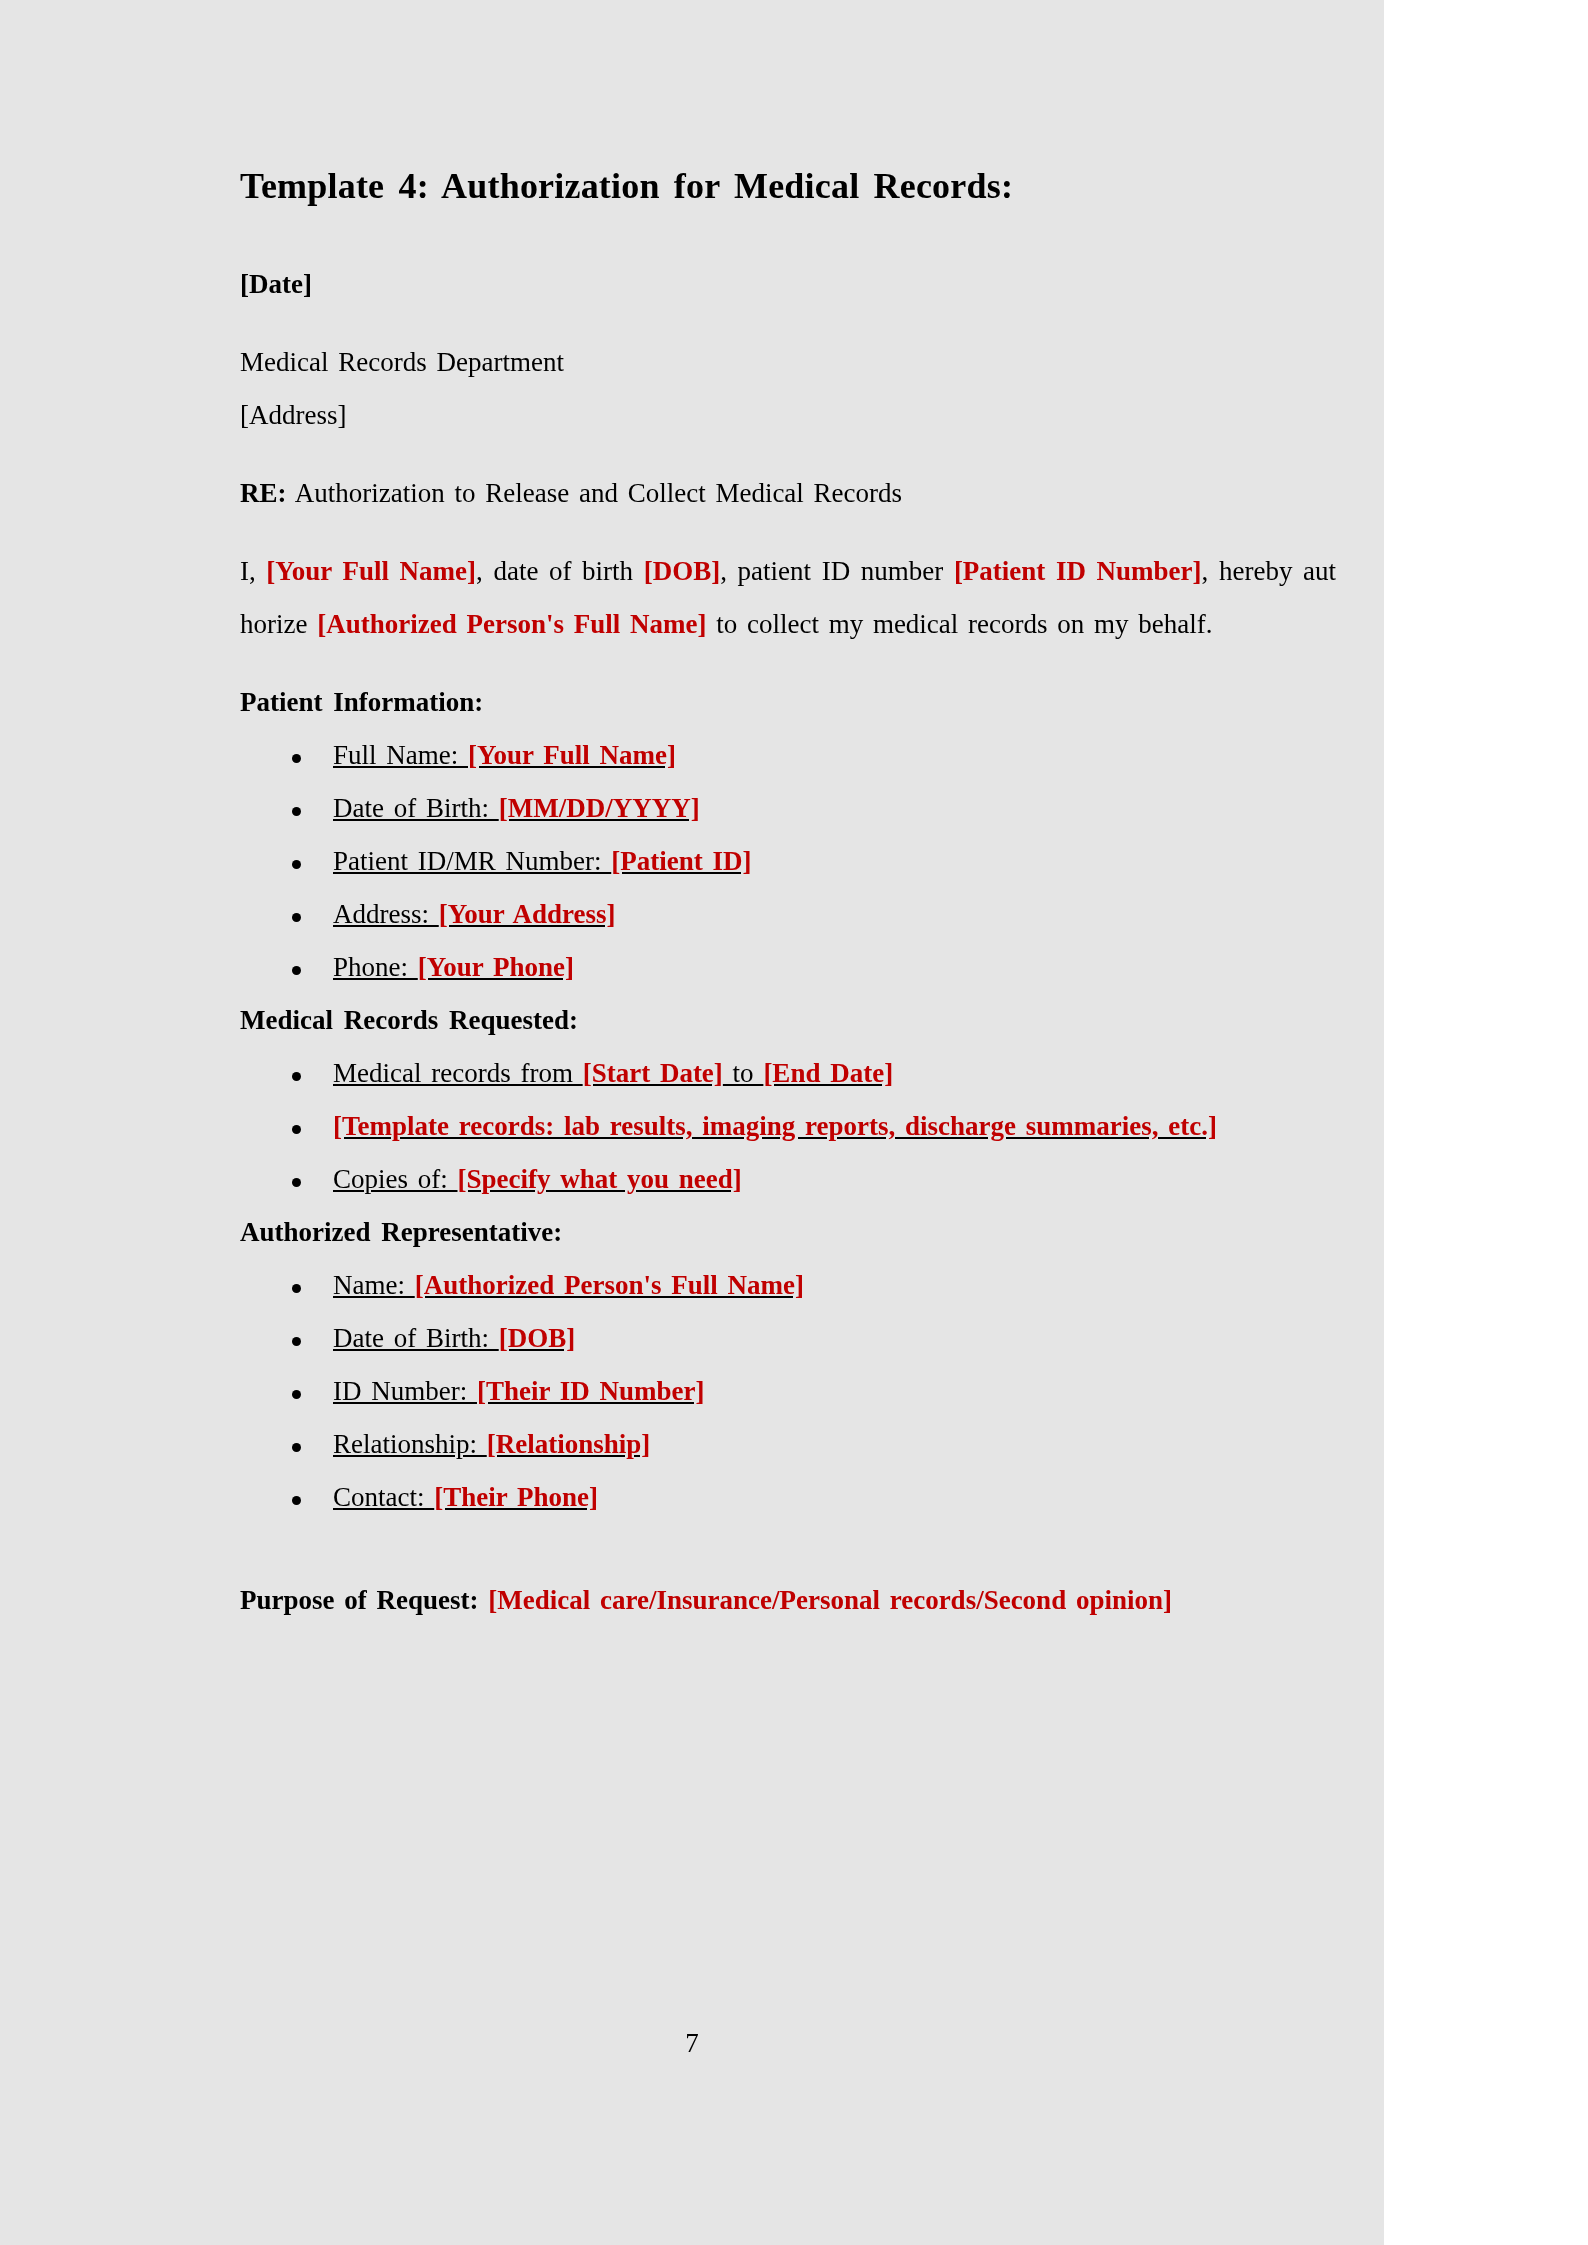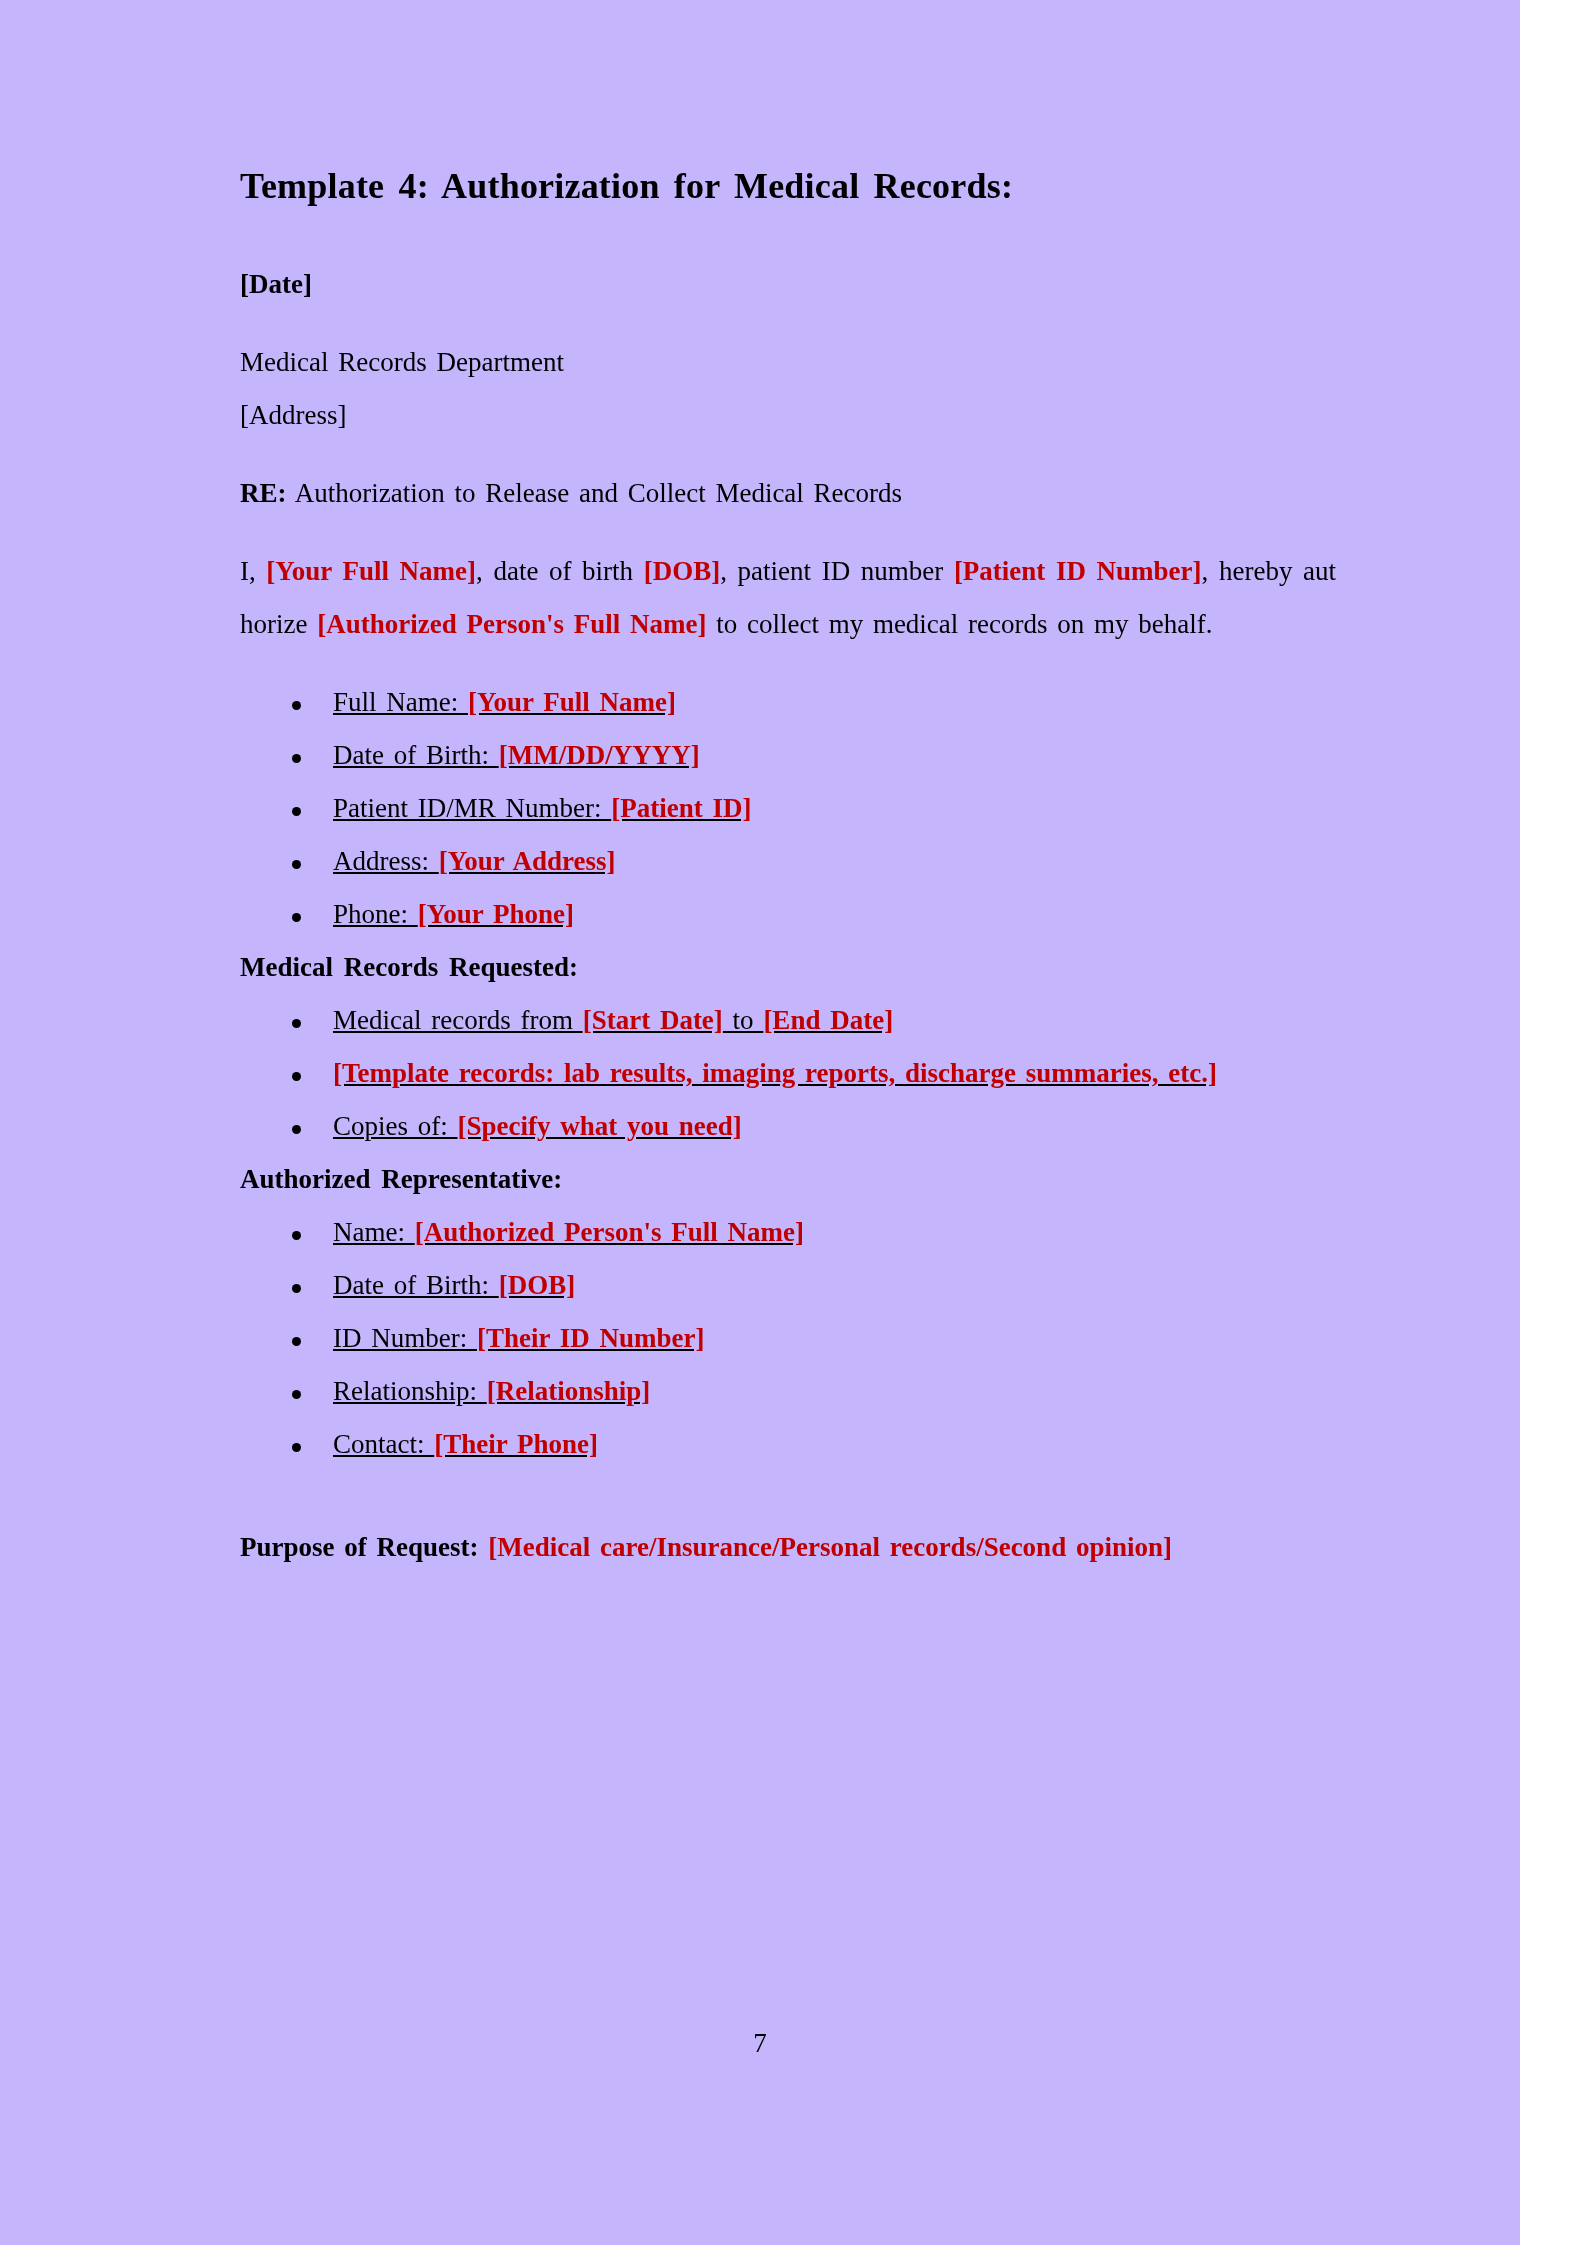--- a/index.html
+++ b/index.html
@@ -8,23 +8,23 @@
     background: #ffffff;
   }
 
   body {
     font-family: "Liberation Serif", "DejaVu Serif", serif;
     color: #000000;
   }
 
   .page {
     position: relative;
-    width: 1520px;
+    width: 1384px;
     height: 2245px;
-    background: #c4b5fd;
+    background: #e5e5e5;
     box-sizing: border-box;
     overflow: hidden;
   }
 
   .content {
     position: absolute;
     left: 240px;
     top: 160px;
     width: 1096px;
   }
@@ -146,20 +146,21 @@
     <div class="gap-sm"></div>
 
     <p class="para"><span class="bold">RE:</span><span> Authorization to Release and Collect Medical Records</span></p>
 
     <div class="gap-sm"></div>
 
     <p class="para justify-all"><span>I, </span><span class="red">[Your Full Name]</span><span>, date of birth </span><span class="red">[DOB]</span><span>, patient ID number </span><span class="red">[Patient ID Number]</span><span>, hereby authorize </span><span class="red">[Authorized Person's Full Name]</span><span> to collect my medical records on my behalf.</span></p>
 
     <div class="gap-sm"></div>
 
+    <p class="section-heading">Patient Information:</p>
     <ul class="bullets">
       <li><span>Full Name: </span><span class="red">[Your Full Name]</span></li>
       <li><span>Date of Birth: </span><span class="red">[MM/DD/YYYY]</span></li>
       <li><span>Patient ID/MR Number: </span><span class="red">[Patient ID]</span></li>
       <li><span>Address: </span><span class="red">[Your Address]</span></li>
       <li><span>Phone: </span><span class="red">[Your Phone]</span></li>
     </ul>
 
     <p class="section-heading">Medical Records Requested:</p>
     <ul class="bullets">

